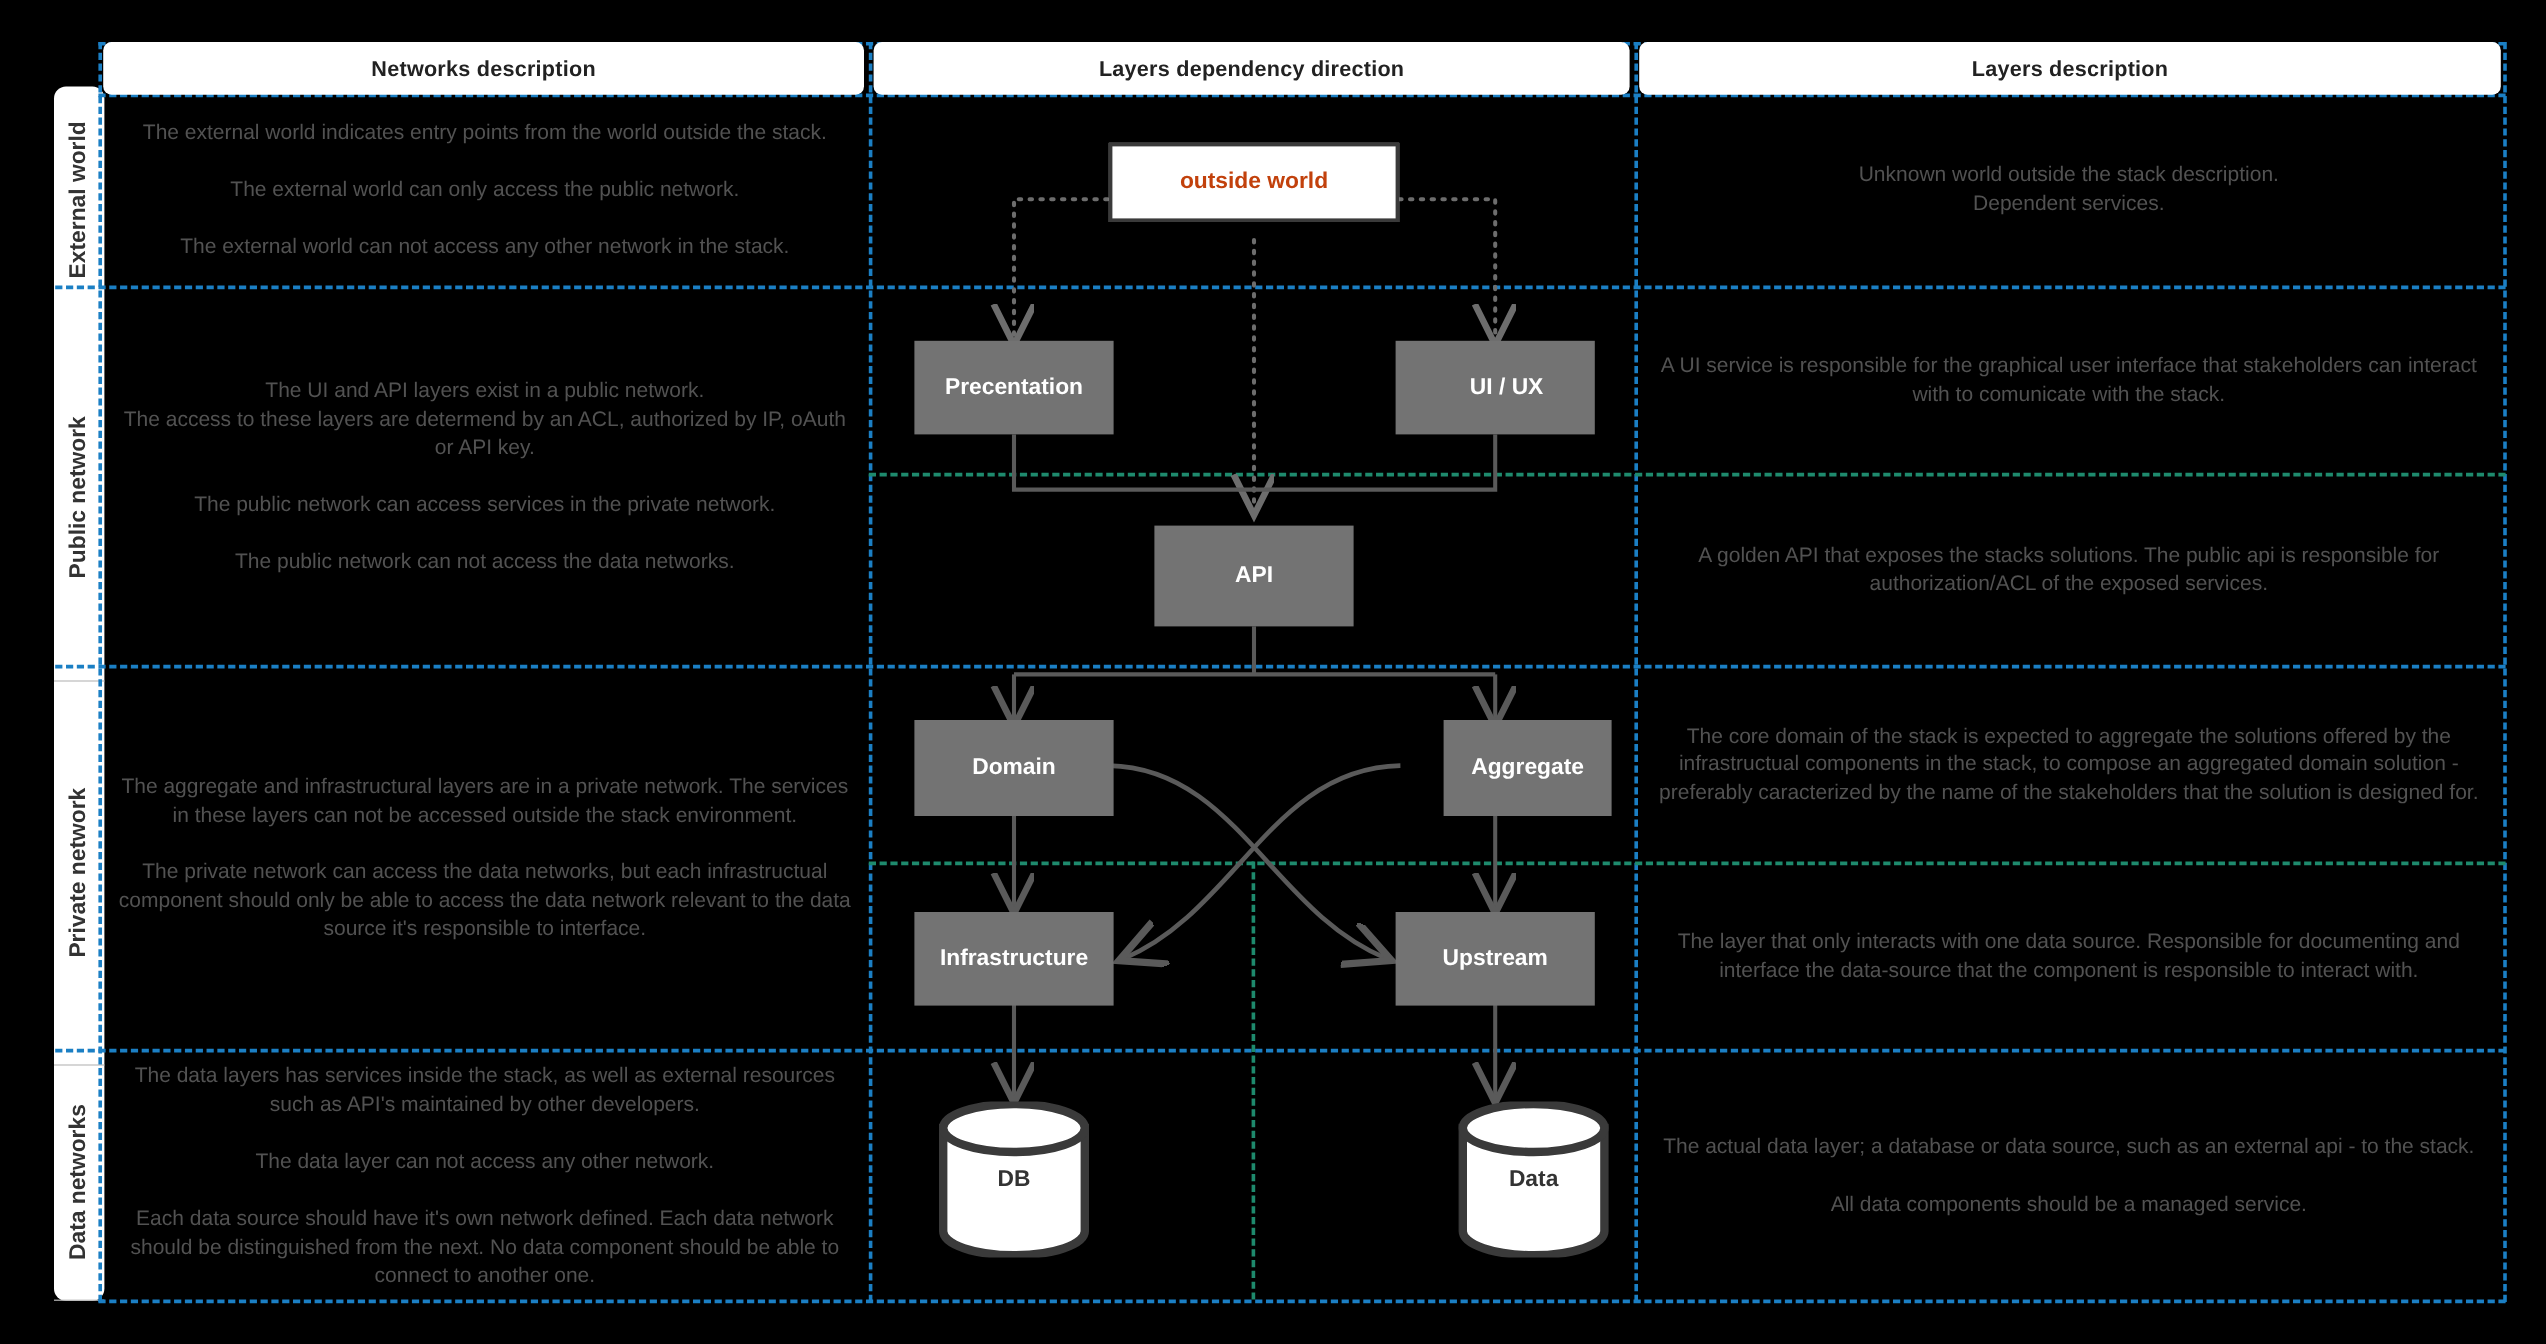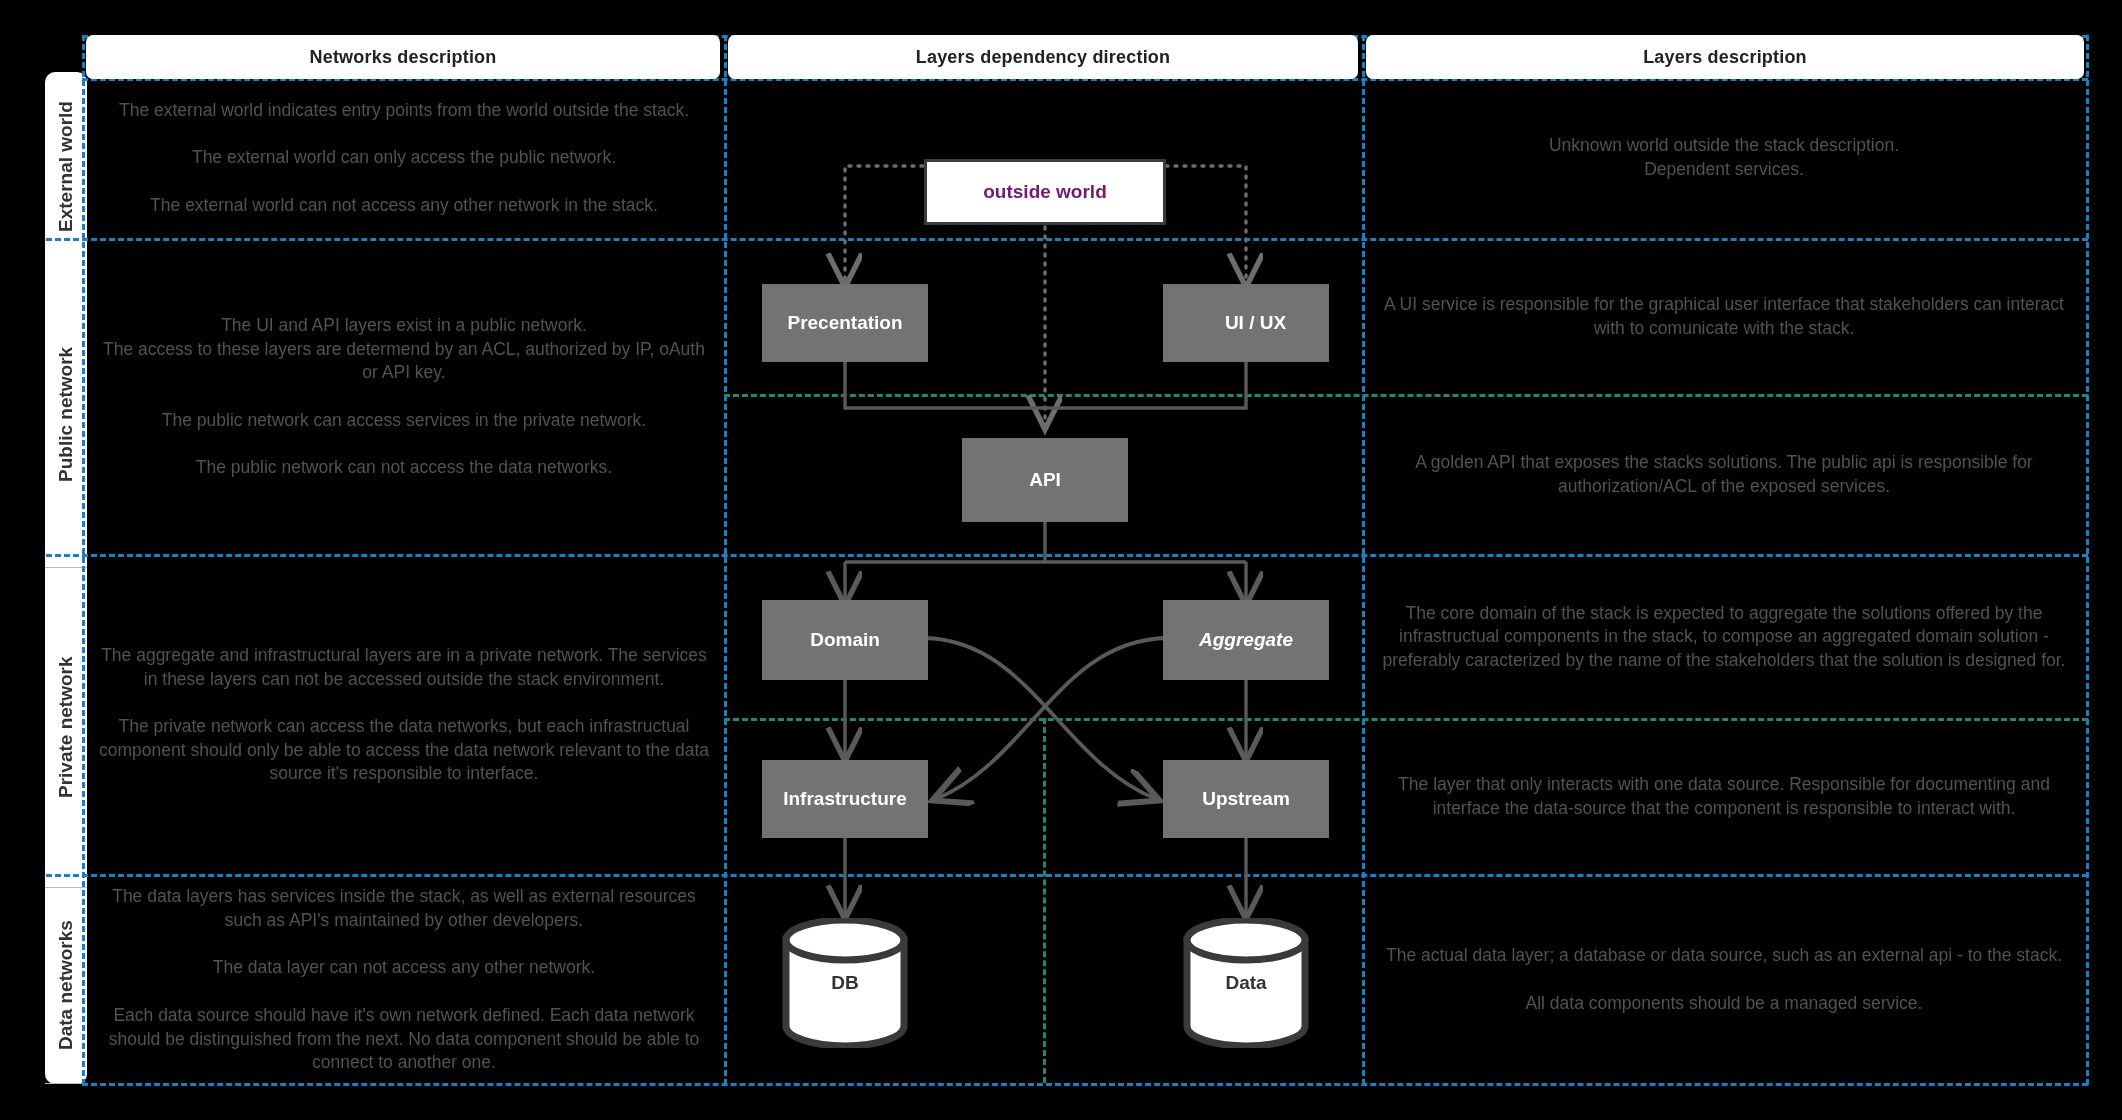--- a/index.html
+++ b/index.html
@@ -46,21 +46,21 @@
   }
   .desc p { margin:0; }
   .desc p + p { margin-top:24px; }
 
   
   .node {
     position:absolute; background:#737373;
     display:flex; align-items:center; justify-content:center;
     color:#fff; font-size:19px; font-weight:700; z-index:4;
   }
-  .node.white { background:#fff; color:#701a75; border:3px solid #3a3a3a;margin-top:40px; }
+  .node.white { background:#fff; color:#c2410c; border:3px solid #3a3a3a; }
 
   
   .cyl { position:absolute; z-index:4; }
   .cyl .label {
     position:absolute; left:0; right:0; top:50%; transform:translateY(-50%);
     text-align:center; color:#333; font-size:19px; font-weight:700;
   }
 
   svg.wires { position:absolute; left:0; top:0; width:2122px; height:1120px;
               z-index:2; pointer-events:none; }
@@ -211,39 +211,39 @@
 </div>
 
 <div class="node" style="left:962px; top:438px; width:166px; height:84px;">
   <span>API</span>
 </div>
 
 <div class="node" style="left:762px; top:600px; width:166px; height:80px;">
   <span>Domain</span>
 </div>
 
-<div class="node" style="left:1163px; top:600px; width:166px; height:80px;font-style:italic;">
+<div class="node" style="left:1203px; top:600px; width:140px; height:80px;">
   <span>Aggregate</span>
 </div>
 
 <div class="node" style="left:762px; top:760px; width:166px; height:78px;">
   <span>Infrastructure</span>
 </div>
 
 <div class="node" style="left:1163px; top:760px; width:166px; height:78px;">
   <span>Upstream</span>
 </div>
 
 <div class="cyl" style="left:781px; top:918px; width:128px; height:130px;">
   <svg width="128" height="130" viewBox="0 0 128 130">
     <path d="M5,22 L5,108 A59,20 0 0 0 123,108 L123,22 Z" fill="#fff" stroke="#3a3a3a" stroke-width="7"></path>
     <ellipse cx="64" cy="22" rx="59" ry="20" fill="#fff" stroke="#3a3a3a" stroke-width="7"></ellipse>
   </svg>
   <div class="label">DB</div>
 </div>
 
-<div class="cyl" style="left:1182px; top:918px; width:128px; height:130px;">
+<div class="cyl" style="left:1214px; top:918px; width:128px; height:130px;">
   <svg width="128" height="130" viewBox="0 0 128 130">
     <path d="M5,22 L5,108 A59,20 0 0 0 123,108 L123,22 Z" fill="#fff" stroke="#3a3a3a" stroke-width="7"></path>
     <ellipse cx="64" cy="22" rx="59" ry="20" fill="#fff" stroke="#3a3a3a" stroke-width="7"></ellipse>
   </svg>
   <div class="label">Data</div>
 </div>
 
 </body></html>

